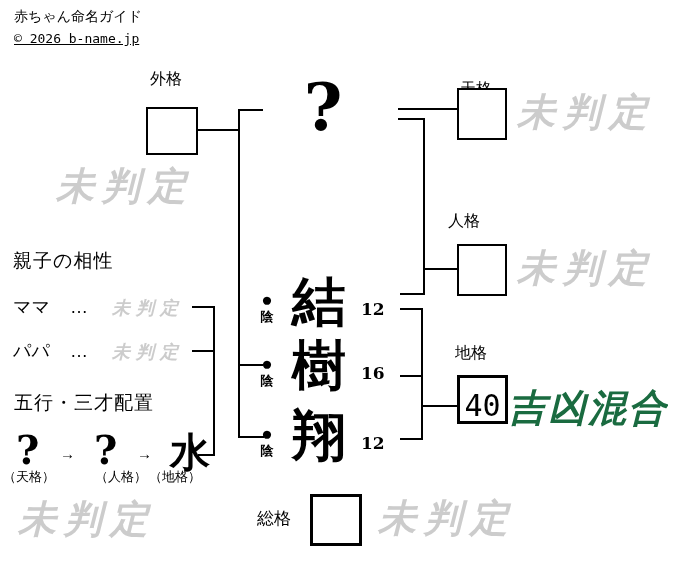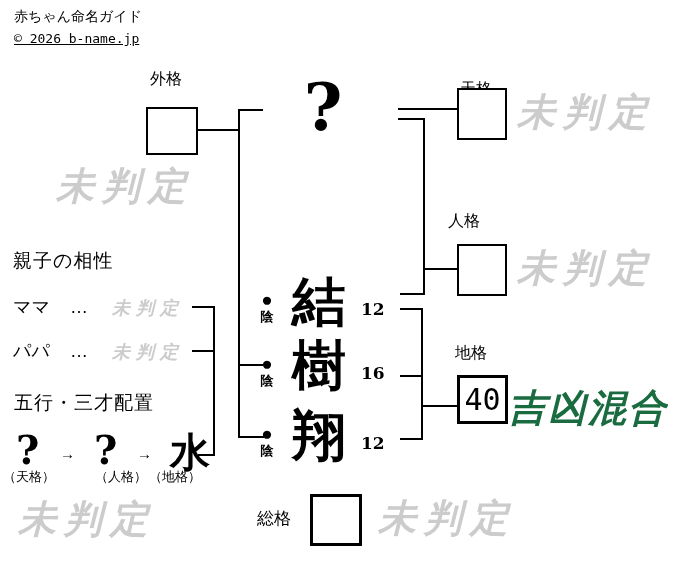--- a/index.html
+++ b/index.html
@@ -3,21 +3,21 @@
 <meta charset="utf-8">
 <style>
   html,body{margin:0;padding:0;background:#fff;}
   .canvas{position:relative;width:668px;height:562px;background:#ffffff;overflow:hidden;
           font-family:"Liberation Sans",sans-serif;color:#000;}
   
   .hline{position:absolute;height:2px;background:#000;}
   .vline{position:absolute;width:2px;background:#000;}
   
   .box{position:absolute;border:2px solid #000;background:#fff;display:flex;
-       align-items:center;justify-content:center;
+       align-items:flex-end;justify-content:center;
        font-family:"DejaVu Sans Mono","Liberation Mono",monospace;font-size:30px;line-height:1;}
   
   .klabel{position:absolute;font-size:16px;line-height:1;white-space:nowrap;}
   .hdr{position:absolute;font-family:"DejaVu Sans Mono","Liberation Mono",monospace;white-space:nowrap;}
   
   .wm{position:absolute;font-family:"DejaVu Serif","Liberation Serif",serif;
       font-style:italic;font-weight:bold;line-height:1;white-space:nowrap;}
   .wm-lg{font-size:38px;letter-spacing:8px;}
   .wm-sm{font-size:18px;letter-spacing:6px;}
   .result-green{position:absolute;font-family:"DejaVu Serif","Liberation Serif",serif;

